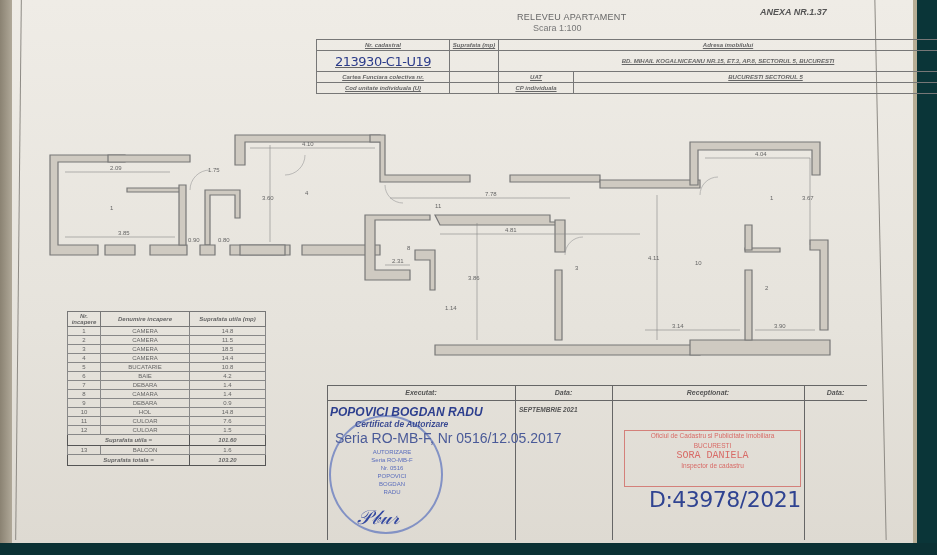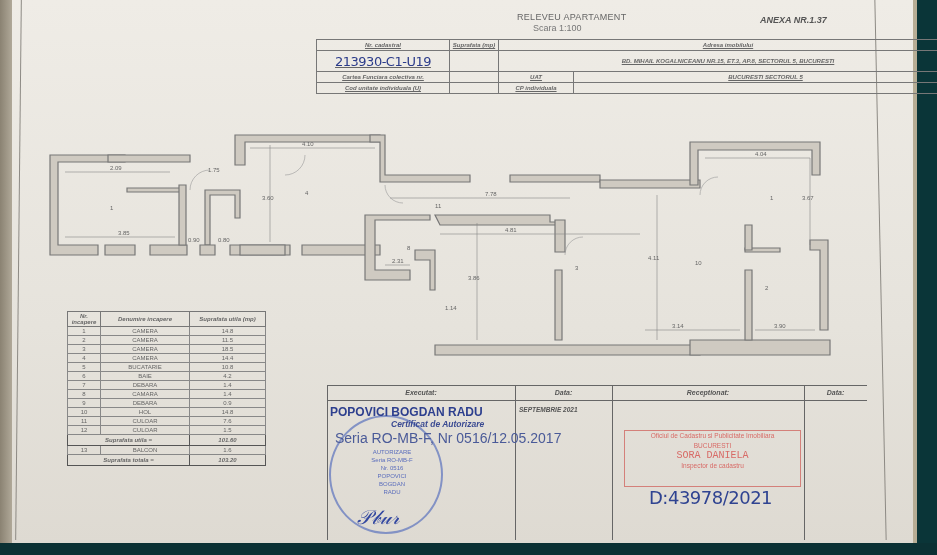--- a/index.html
+++ b/index.html
@@ -7,21 +7,21 @@
   .bg-left{position:absolute;left:0;top:0;width:20px;height:555px;background:linear-gradient(90deg,#8a8272,#c9c2b2);}
   .paper{position:absolute;left:12px;top:0;width:903px;height:543px;background:#e9e6e0;
     background-image:linear-gradient(180deg,#efece6 0%,#e6e3dc 60%,#dedad2 100%);}
   .paper-edge{position:absolute;left:6px;top:0;width:1px;height:540px;background:#8d8a84;transform:rotate(0.6deg);}
   .paper-edge-r{position:absolute;right:34px;top:0;width:1px;height:540px;background:#8d8a84;transform:rotate(-1.2deg);}
   .bottom-strip{position:absolute;left:0;top:543px;width:937px;height:12px;background:#0b3134;}
   .right-edge{position:absolute;left:913px;top:0;width:4px;height:543px;background:#b7ad95;}
 
   .title{position:absolute;left:505px;top:12px;font-size:9px;color:#666;letter-spacing:0.3px;padding-left:12px;}
   .scale{position:absolute;left:533px;top:23px;font-size:9px;color:#777;}
-  .annex{position:absolute;left:760px;top:7px;font-size:9px;font-weight:bold;font-style:italic;color:#555;margin-top:8px;}
+  .annex{position:absolute;left:760px;top:7px;font-size:9px;font-weight:bold;font-style:italic;color:#555;}
 
   table{border-collapse:collapse;}
   .info{position:absolute;left:316px;top:39px;width:642px;font-size:6px;color:#666;font-style:italic;font-weight:bold;text-decoration:underline;}
   .info td{border:1px solid #777;padding:0 2px;text-align:center;height:10px;}
   .hand{font-family:"DejaVu Sans",sans-serif;font-style:normal;font-weight:normal;color:#2b3b8a;font-size:13px;letter-spacing:-0.5px;}
 
   .plan{position:absolute;left:40px;top:130px;width:840px;height:230px;}
   .wall{fill:#cfcac1;stroke:#777;stroke-width:1.2;}
   .dim{stroke:#888;stroke-width:0.6;fill:none;}
   .dtxt{font-size:6px;fill:#666;font-family:"Liberation Sans",sans-serif;}
@@ -29,30 +29,30 @@
 
   .rooms{position:absolute;left:67px;top:311px;width:199px;font-size:6px;color:#666;}
   .rooms td{border:1px solid #888;padding:0 2px;height:8px;}
   .rooms th{border:1px solid #777;font-style:italic;font-weight:bold;font-size:6px;padding:1px;}
   .rooms .c{text-align:center;}
   .rooms .tot td{border:1.5px solid #555;font-style:italic;font-weight:bold;height:10px;}
 
   .sign{position:absolute;left:327px;top:385px;width:540px;height:155px;font-size:7px;color:#555;}
   .sign .col{position:absolute;top:0;height:155px;border-left:1px solid #666;}
   .sign .hdr{position:absolute;top:0;height:14px;border-bottom:1px solid #666;border-top:1px solid #666;font-style:italic;font-weight:bold;text-align:center;line-height:14px;}
-  .exec-name{position:absolute;left:3px;top:20px;font-size:12px;font-weight:bold;color:#2d3f8e;}
-  .cert{position:absolute;left:28px;top:34px;font-size:8.5px;color:#3a4a92;font-weight:bold;font-style:italic;margin-left:36px;}
+  .exec-name{position:absolute;left:3px;top:20px;font-size:12px;font-weight:bold;font-style:italic;color:#2d3f8e;}
+  .cert{position:absolute;left:28px;top:34px;font-size:8.5px;color:#3a4a92;font-weight:bold;font-style:italic;}
   .serie{position:absolute;left:8px;top:45px;font-size:14px;color:#4a5a98;}
   .stamp{position:absolute;left:2px;top:30px;width:110px;height:115px;border:2px solid #6b7fc0;border-radius:50%;opacity:0.8;}
   .stamp-in{position:absolute;left:40px;top:63px;width:50px;font-size:6px;color:#5a6dbc;text-align:center;line-height:8px;}
   .sig{position:absolute;left:30px;top:120px;font-size:20px;color:#3247a0;font-style:italic;font-family:"DejaVu Serif",serif;}
   .date-val{position:absolute;left:192px;top:21px;font-size:6.5px;font-weight:bold;font-style:italic;color:#555;}
   .redstamp{position:absolute;left:297px;top:45px;width:175px;height:55px;border:1px solid #d4807a;color:#d86a66;text-align:center;font-size:6.5px;line-height:10px;}
   .redstamp .big{font-size:10px;font-family:Liberation Mono, monospace;}
-  .recnum{position:absolute;left:322px;top:102px;font-size:18px;color:#2f4391;font-family:"DejaVu Sans",sans-serif;letter-spacing:-0.5px;}
+  .recnum{position:absolute;left:322px;top:102px;font-size:22px;color:#2f4391;font-family:"DejaVu Sans",sans-serif;letter-spacing:-0.5px;}
 </style>
 </head>
 <body>
 
 <div class="bg-left"></div>
 <div class="paper">
   <div class="paper-edge"></div>
   <div class="paper-edge-r"></div>
 </div>
 <div class="right-edge"></div>

